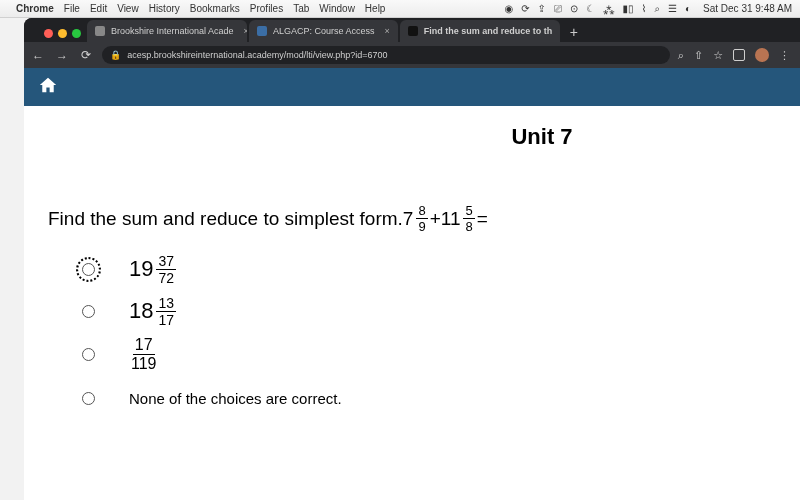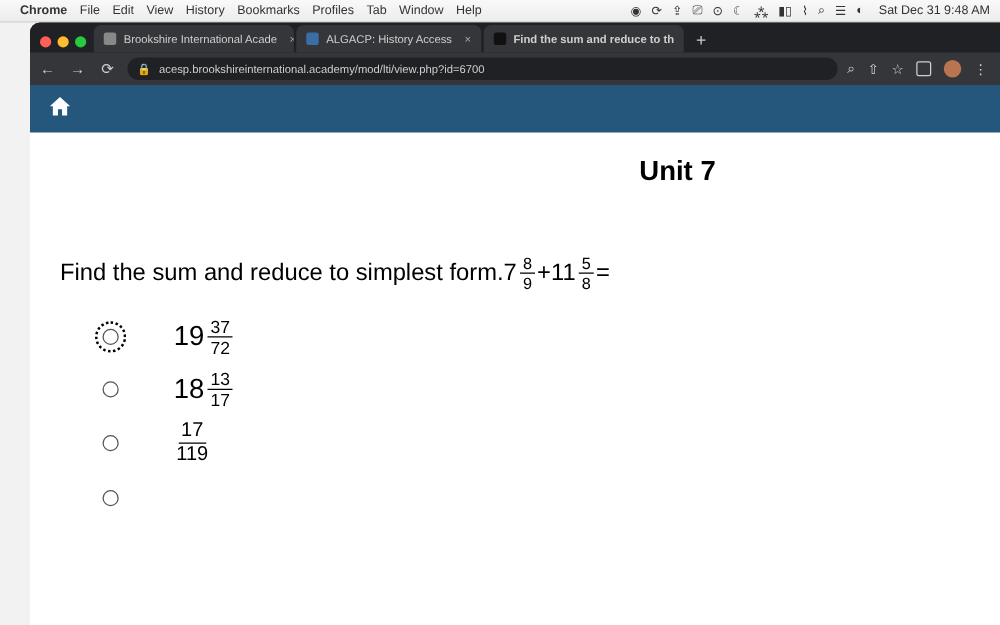--- a/index.html
+++ b/index.html
@@ -8,21 +8,21 @@
   
   .mac-menubar { height:18px; background:linear-gradient(#f9f9f9,#ececec); display:flex; align-items:center; font-size:10px; color:#333; padding:0 8px; border-bottom:1px solid #d0d0d0;}
   .mac-menubar .apple { font-size:11px; margin-right:8px;}
   .mac-menubar .menu-item { margin-right:10px;}
   .mac-menubar .spacer { flex:1;}
   .mac-menubar .right-icons { display:flex; align-items:center; gap:8px; font-size:10px; color:#333;}
   .mac-menubar .clock { margin-left:4px;}
 
   
   .chrome { position:absolute; top:18px; left:24px; right:0; bottom:0; background:#202124; border-top-left-radius:8px; overflow:hidden;}
-  .tabstrip { height:24px; background:#202124; display:flex; align-items:flex-end; padding-left:6px;}
+  .tabstrip { height:24px; background:#202124; display:flex; align-items:flex-end; padding-left:18px;}
   .traffic { display:flex; gap:5px; align-items:center; padding:0 6px 4px 2px;}
   .tl { width:9px; height:9px; border-radius:50%;}
   .tl.red{background:#ff5f57;} .tl.yel{background:#febc2e;} .tl.grn{background:#28c840;}
   .tab { height:22px; background:#35363a; color:#cfcfcf; font-size:9px; display:flex; align-items:center; padding:0 8px; border-top-left-radius:6px; border-top-right-radius:6px; margin-right:2px; max-width:160px; overflow:hidden; white-space:nowrap; gap:6px;}
   .tab.active { background:#35363a;font-weight:bold;}
   .tab .favicon { width:10px; height:10px; background:#888; border-radius:2px; flex-shrink:0;}
   .tab .tab-x { color:#aaa; margin-left:4px;}
   .newtab { color:#ccc; font-size:14px; padding:0 8px 2px;}
   .toolbar { height:26px; background:#35363a; display:flex; align-items:center; padding:0 6px; gap:8px;}
   .toolbar .nav-ico { color:#cfcfcf; font-size:12px; width:16px; text-align:center;}
@@ -38,21 +38,21 @@
   .home-icon { color:#fff; font-size:18px;}
   .content { padding:0 24px;}
   .unit-title { text-align:center; font-weight:700; font-size:22px; margin-top:18px; margin-left:260px;}
   .question { font-size:19px; margin-top:54px; display:flex; align-items:center; flex-wrap:wrap;}
   .frac { display:inline-flex; flex-direction:column; align-items:center; font-size:13px; line-height:1; vertical-align:middle; margin:0 2px;}
   .frac .num { border-bottom:1.2px solid #000; padding:0 2px 1px;}
   .frac .den { padding-top:1px;}
   .mixed { display:inline-flex; align-items:center;}
   .mixed .whole { font-size:19px; margin-right:1px;}
   .answers { margin-top:20px; margin-left:34px;}
-  .ans-row { display:flex; align-items:center; gap:44px; margin-bottom:10px; min-height:32px;}
+  .ans-row { display:flex; align-items:center; gap:34px; margin-bottom:10px; min-height:32px;}
   .radio { width:13px; height:13px; border:1.3px solid #555; border-radius:50%; flex-shrink:0;}
   .radio.sel { outline:2px dotted #000; outline-offset:4px;}
   .ans-txt { font-size:19px;}
   .ans-txt .whole { font-size:22px;}
   .ans-txt .frac { font-size:14px;}
   .plain-ans { font-size:15px;}
 </style>
 </head>
 <body>
 
@@ -93,21 +93,21 @@
       <div class="tl yel"></div>
       <div class="tl grn"></div>
     </div>
     <div class="tab">
       <span class="favicon"></span>
       <span>Brookshire International Acade</span>
       <span class="tab-x">×</span>
     </div>
     <div class="tab">
       <span class="favicon" style="background:#3b6ea5"></span>
-      <span>ALGACP: History Access</span>
+      <span>ALGACP: Course Access</span>
       <span class="tab-x">×</span>
     </div>
     <div class="tab active">
       <span class="favicon" style="background:#111"></span>
       <span>Find the sum and reduce to th</span>
       <span class="tab-x">×</span>
     </div>
     <div class="newtab">+</div>
   </div>
 
@@ -186,17 +186,18 @@
           <span class="radio"></span>
           <span class="ans-txt">
             <span class="frac" style="font-size:16px;">
               <span class="num">17</span>
               <span class="den">119</span>
             </span>
           </span>
         </div>
         <div class="ans-row">
           <span class="radio"></span>
+          <span class="plain-ans">None of the choices are correct.</span>
         </div>
       </div>
     </div>
   </div>
 </div>
 
 </body></html>

